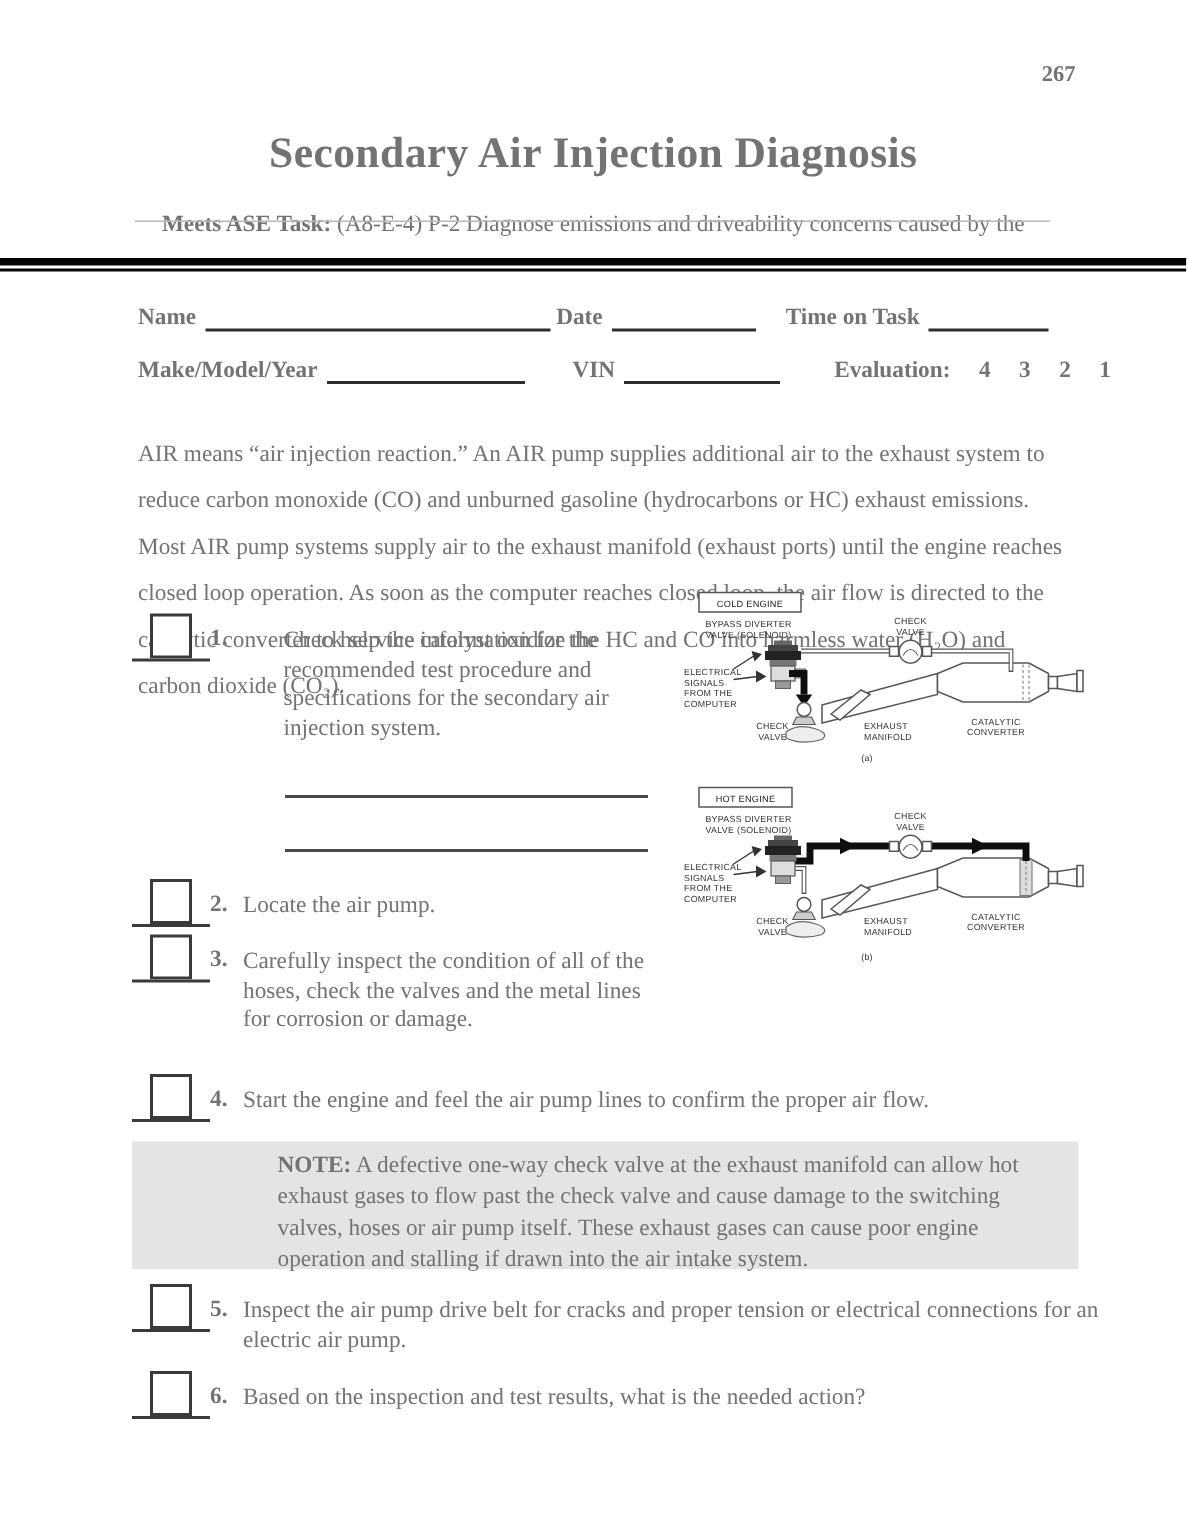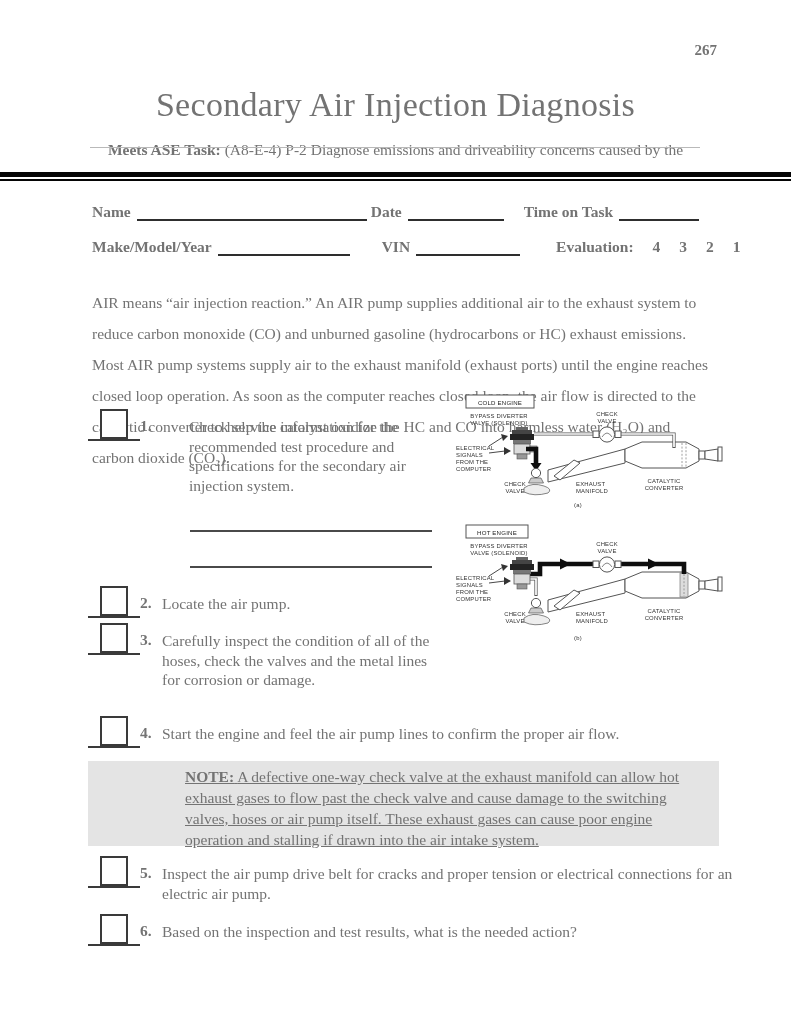--- a/index.html
+++ b/index.html
@@ -1,40 +1,40 @@
 <!DOCTYPE html>
 <html><head>
 <meta charset="utf-8">
 <style>
   html,body{margin:0;padding:0;background:#fff;}
   .page{position:relative;width:791px;height:1024px;background:#fff;overflow:hidden;
         font-family:"Liberation Serif","DejaVu Serif",serif;color:#737373;font-size:15.5px;}
   .b{font-weight:bold;}
   .pagenum{position:absolute;top:42px;right:74px;font-weight:bold;font-size:15px;}
   .title{position:absolute;top:86px;left:0;width:100%;text-align:center;
-         font-size:34px;font-weight:normal;letter-spacing:0.3px;}
+         font-size:29px;font-weight:bold;letter-spacing:0.3px;}
   .ase{position:absolute;top:140px;left:0;width:100%;text-align:center;line-height:19px;}
   .ase-rule{position:absolute;top:147px;left:90px;width:610px;height:1px;background:#b9b9b9;}
   .sep-thick{position:absolute;top:172px;left:0;width:791px;height:5px;background:#050505;}
   .sep-thin{position:absolute;top:179px;left:0;width:791px;height:2px;background:#050505;}
   .formrow{position:absolute;left:92px;display:flex;align-items:flex-end;white-space:nowrap;}
   .frow1{top:203px;}
   .frow2{top:238px;}
   .flabel{font-weight:bold;}
   .fline{height:16px;border-bottom:2px solid #2e2e2e;display:inline-block;}
   .evalnum{font-weight:bold;margin-left:19px;}
   .intro{position:absolute;left:92px;top:287px;width:618px;line-height:31px;}
   .task{position:absolute;left:88px;}
   .cbwrap{position:absolute;left:0;top:0;width:52px;height:30px;border-bottom:2px solid #3a3a3a;}
   .cb{position:absolute;left:12px;top:0;width:24px;height:26px;border:2px solid #3a3a3a;background:#fff;}
   .tnum{position:absolute;left:52px;top:8px;font-weight:bold;}
   .ttext{position:absolute;left:74px;top:8px;line-height:19.5px;}
   .blank{position:absolute;left:190px;width:242px;height:0;border-bottom:2px solid #4a4a4a;}
   .note{position:absolute;left:88px;top:761px;width:631px;height:85px;background:#e4e4e4;}
-  .note-text{position:absolute;left:97px;top:5px;width:528px;line-height:21px;text-decoration:underline;}
+  .note-text{position:absolute;left:97px;top:5px;width:528px;line-height:21px;}
   .diagram{position:absolute;left:452px;top:392px;width:300px;height:262px;}
   .dia-svg{position:absolute;left:0;}
   .dsvg text{font-family:"Liberation Sans","DejaVu Sans",sans-serif;font-size:5.9px;fill:#333;letter-spacing:0.2px;}
   .dsvg .boxlabel{font-size:6.1px;fill:#222;}
   .pipe-outer{fill:none;stroke:#555;stroke-width:3.2;}
   .pipe-inner{fill:none;stroke:#fff;stroke-width:1.7;}
   .pipe-thick{fill:none;stroke:#0e0e0e;stroke-width:4.6;}
   .shape{fill:#fff;stroke:#555;stroke-width:1;}
   .arrowline{stroke:#333;stroke-width:0.9;fill:none;}
 </style>

